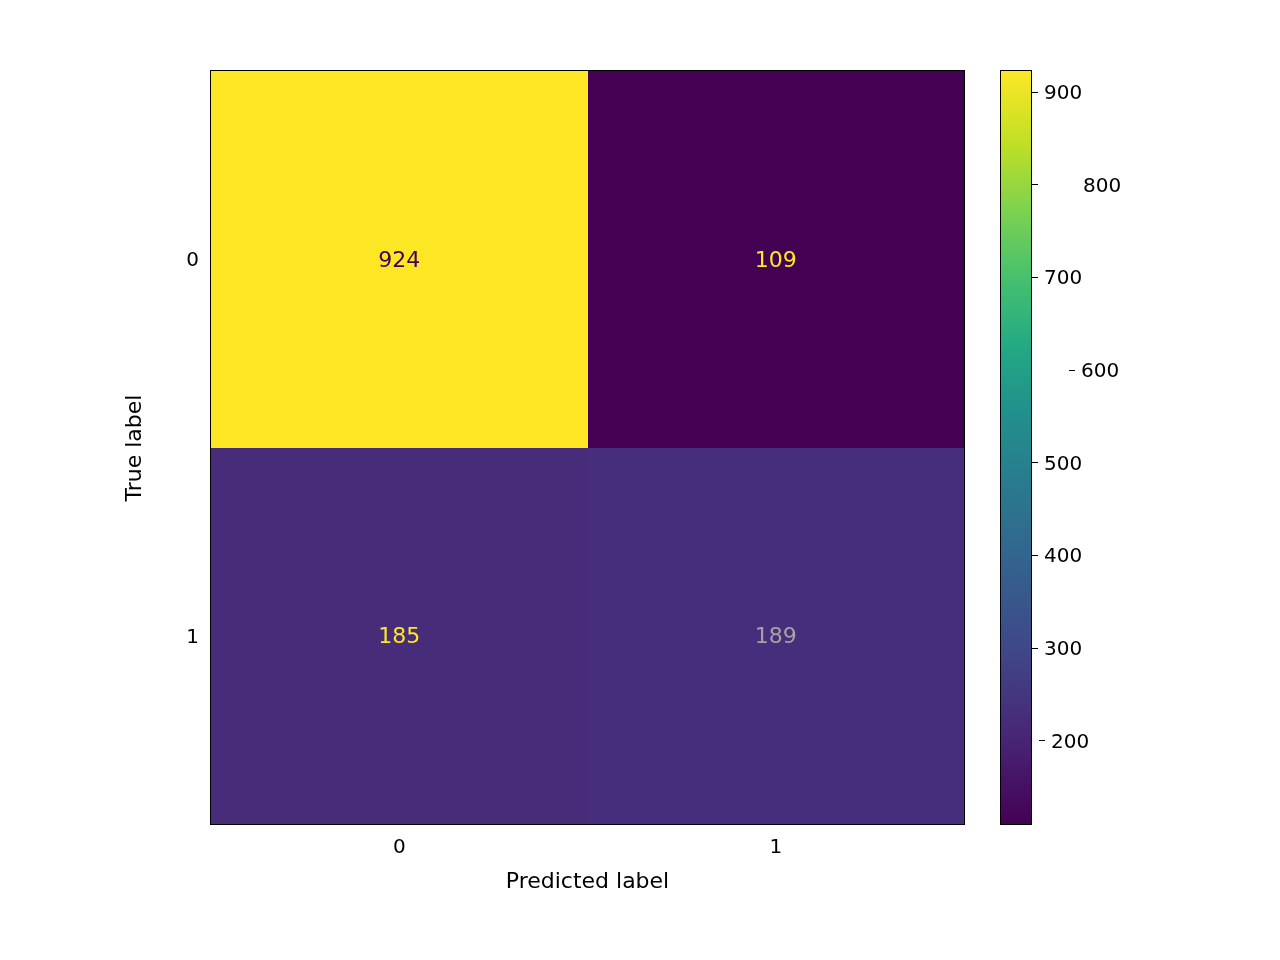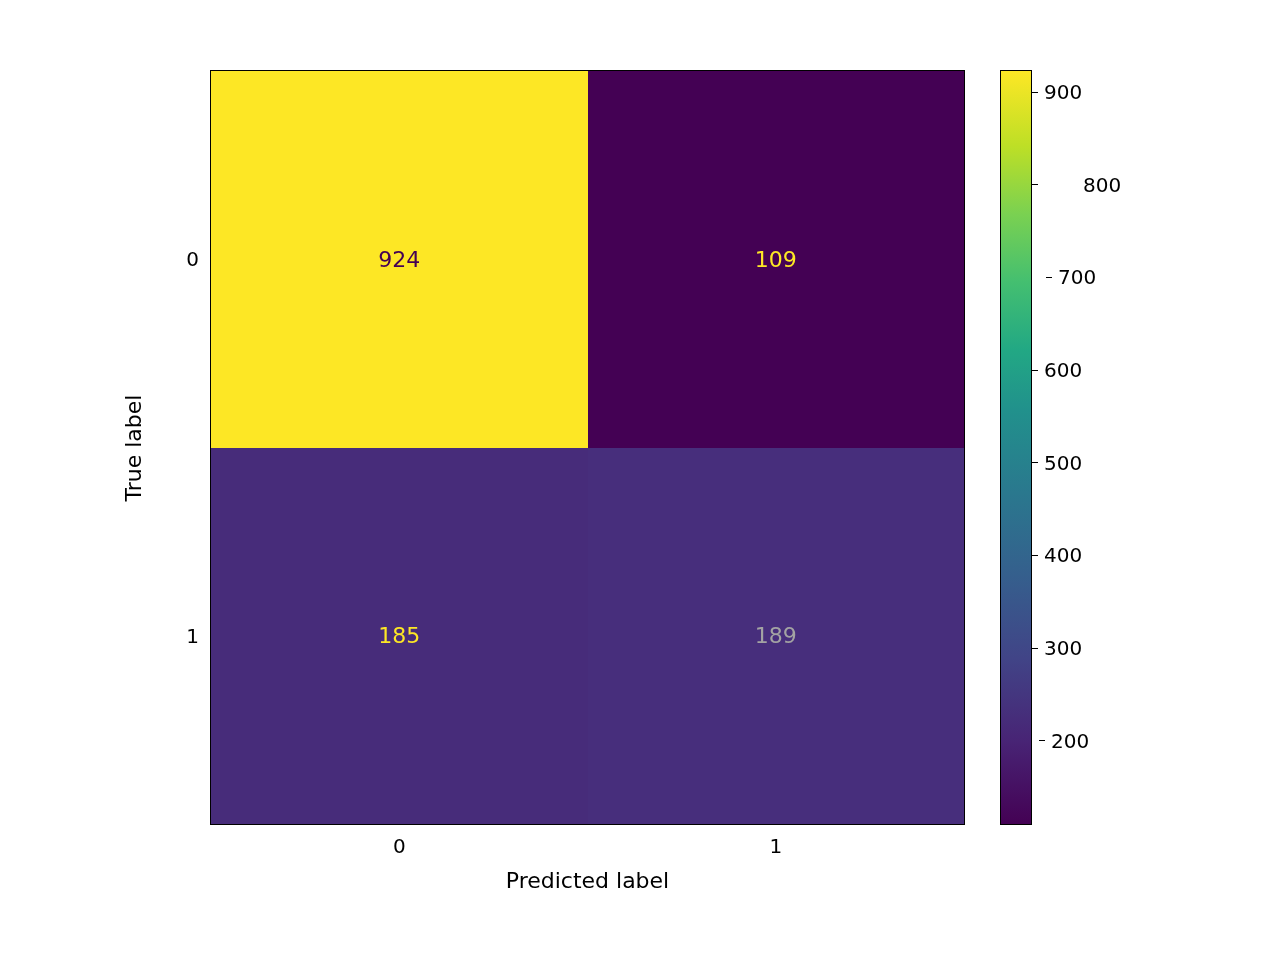--- a/index.html
+++ b/index.html
@@ -154,25 +154,25 @@
         <span>300</span>
       </div>
     <div class="cbar-tick" style="top:64.29%;">
         <span class="tickmark"></span>
         <span>400</span>
       </div>
     <div class="cbar-tick" style="top:52.02%;">
         <span class="tickmark"></span>
         <span>500</span>
       </div>
-    <div class="cbar-tick" style="top:39.75%;">
+    <div class="cbar-tick" style="top:39.75%;margin-left:37px;">
         <span class="tickmark"></span>
         <span>600</span>
       </div>
-    <div class="cbar-tick" style="top:27.48%;padding-left:14px;">
+    <div class="cbar-tick" style="top:27.48%;">
         <span class="tickmark"></span>
         <span>700</span>
       </div>
     <div class="cbar-tick" style="top:15.21%;gap:39px;">
         <span class="tickmark"></span>
         <span>800</span>
       </div>
     <div class="cbar-tick" style="top:2.94%;">
         <span class="tickmark"></span>
         <span>900</span>

